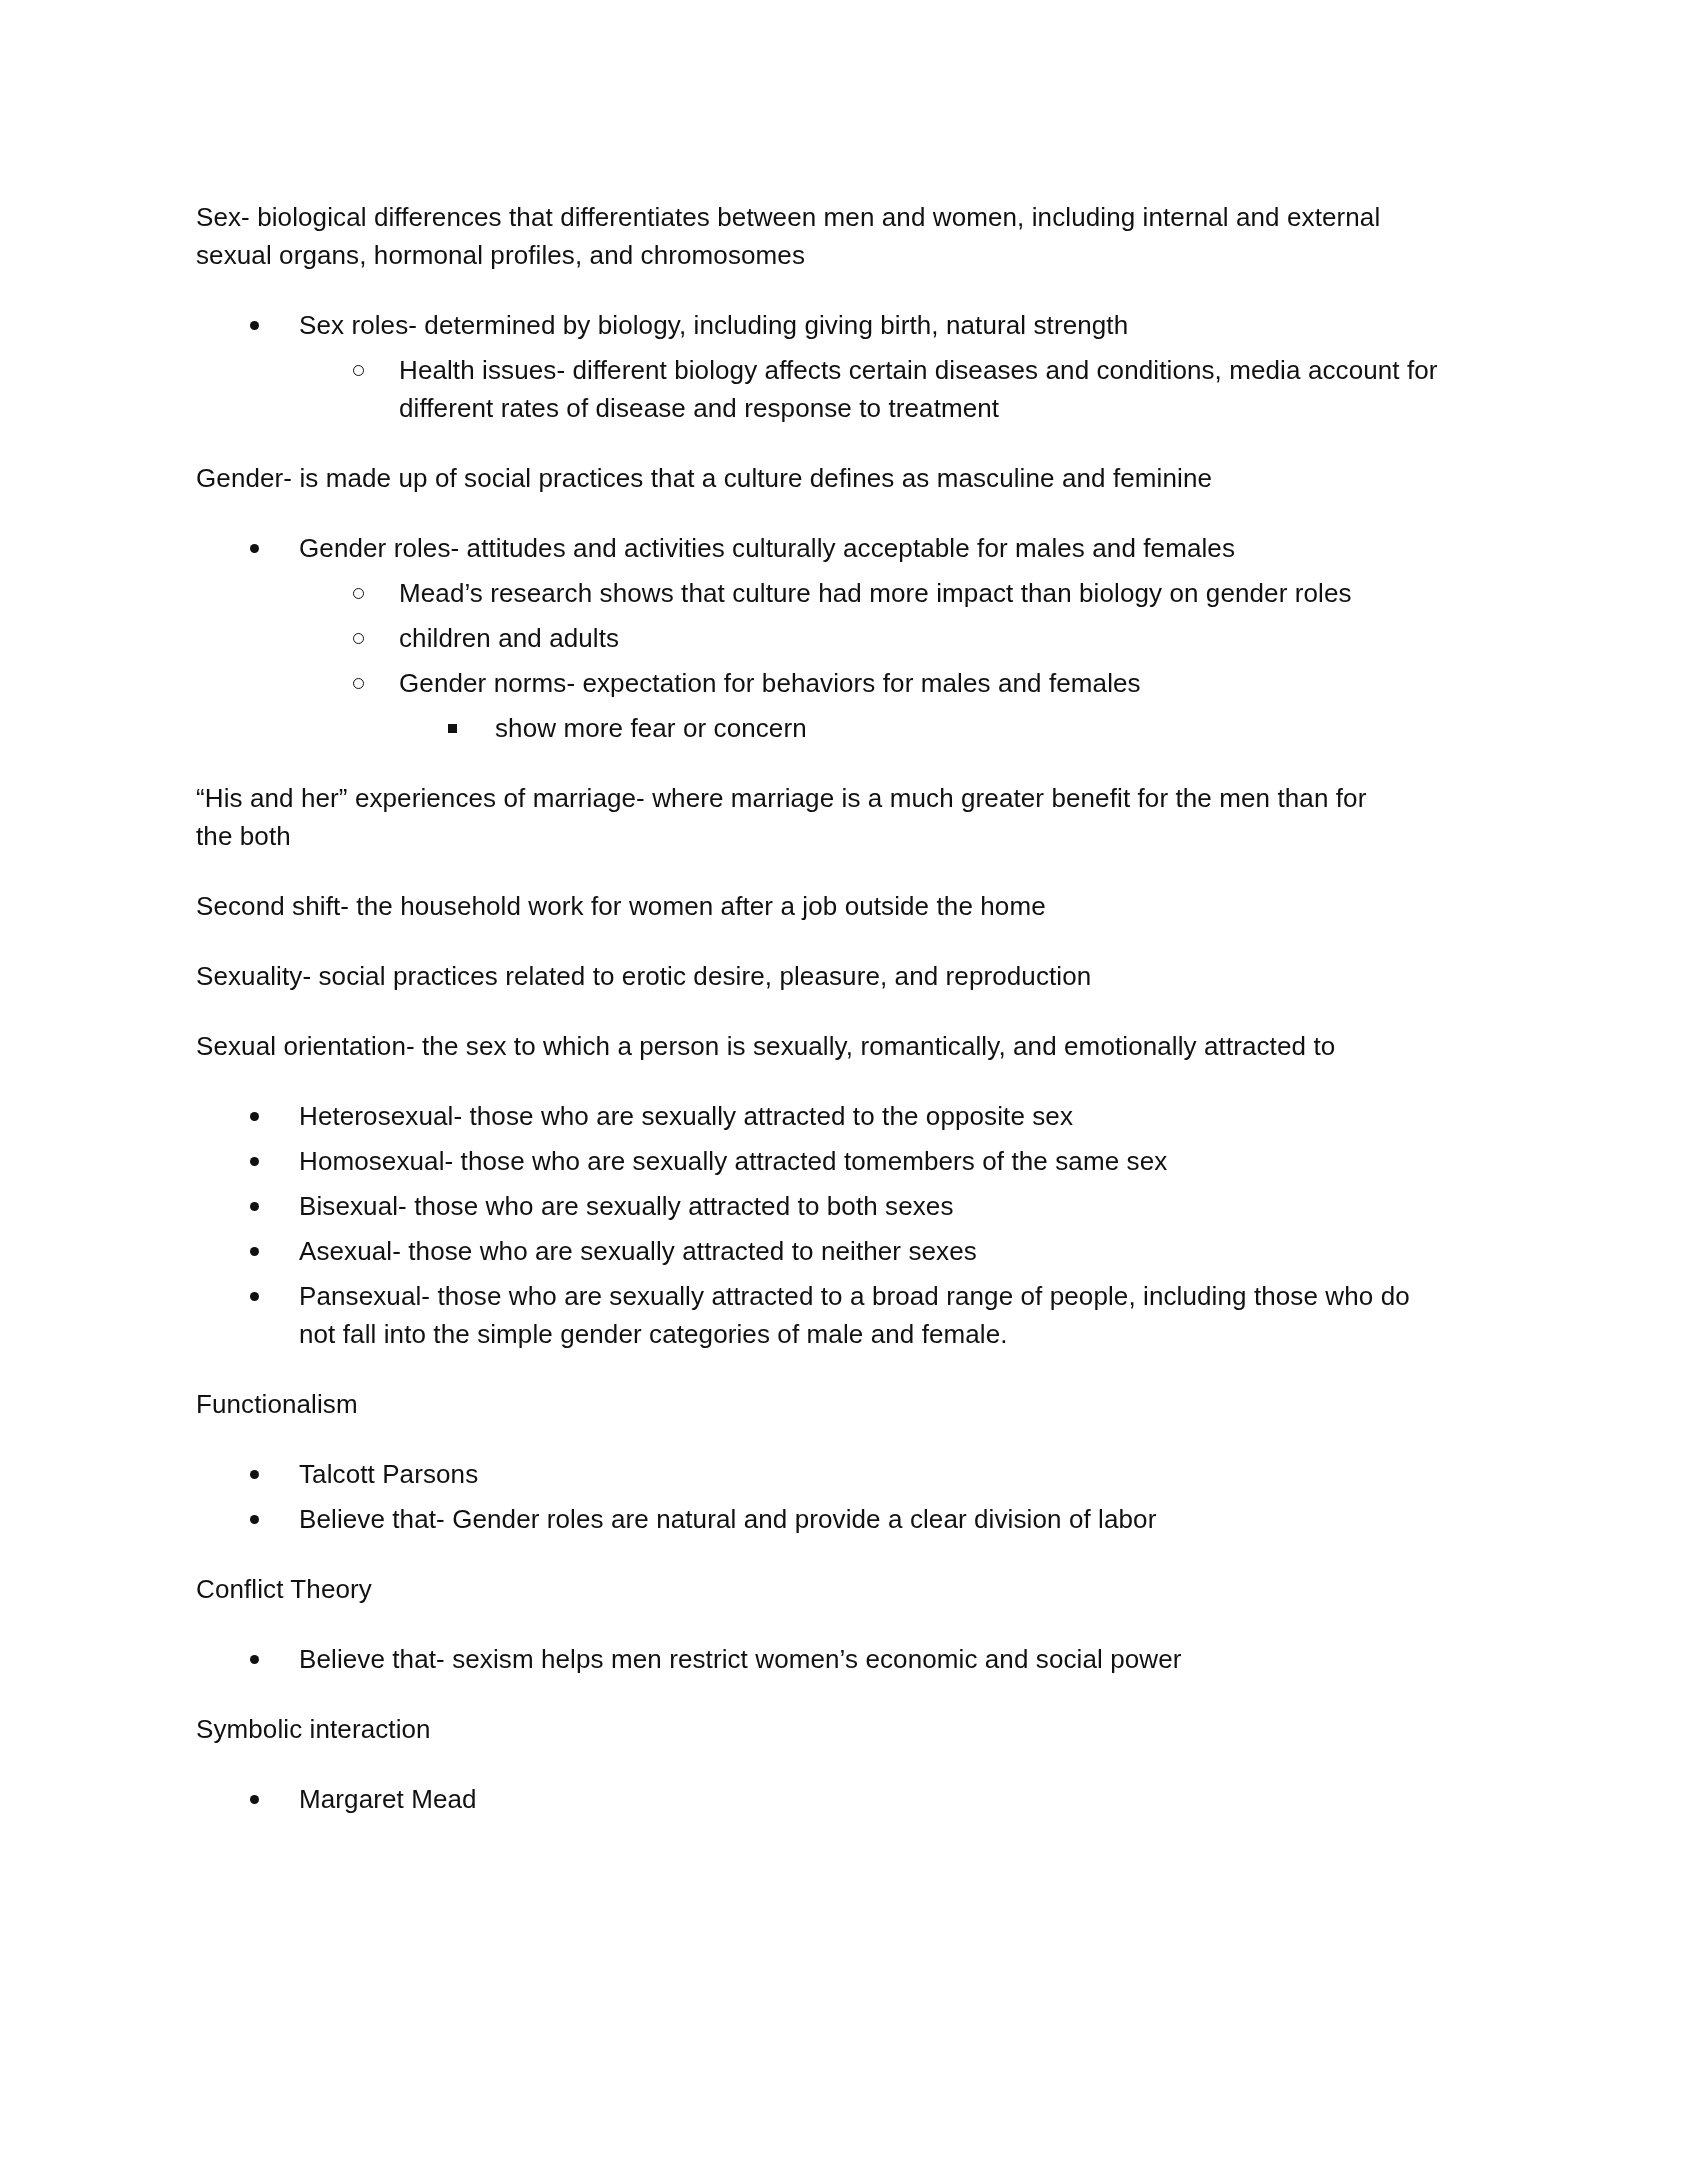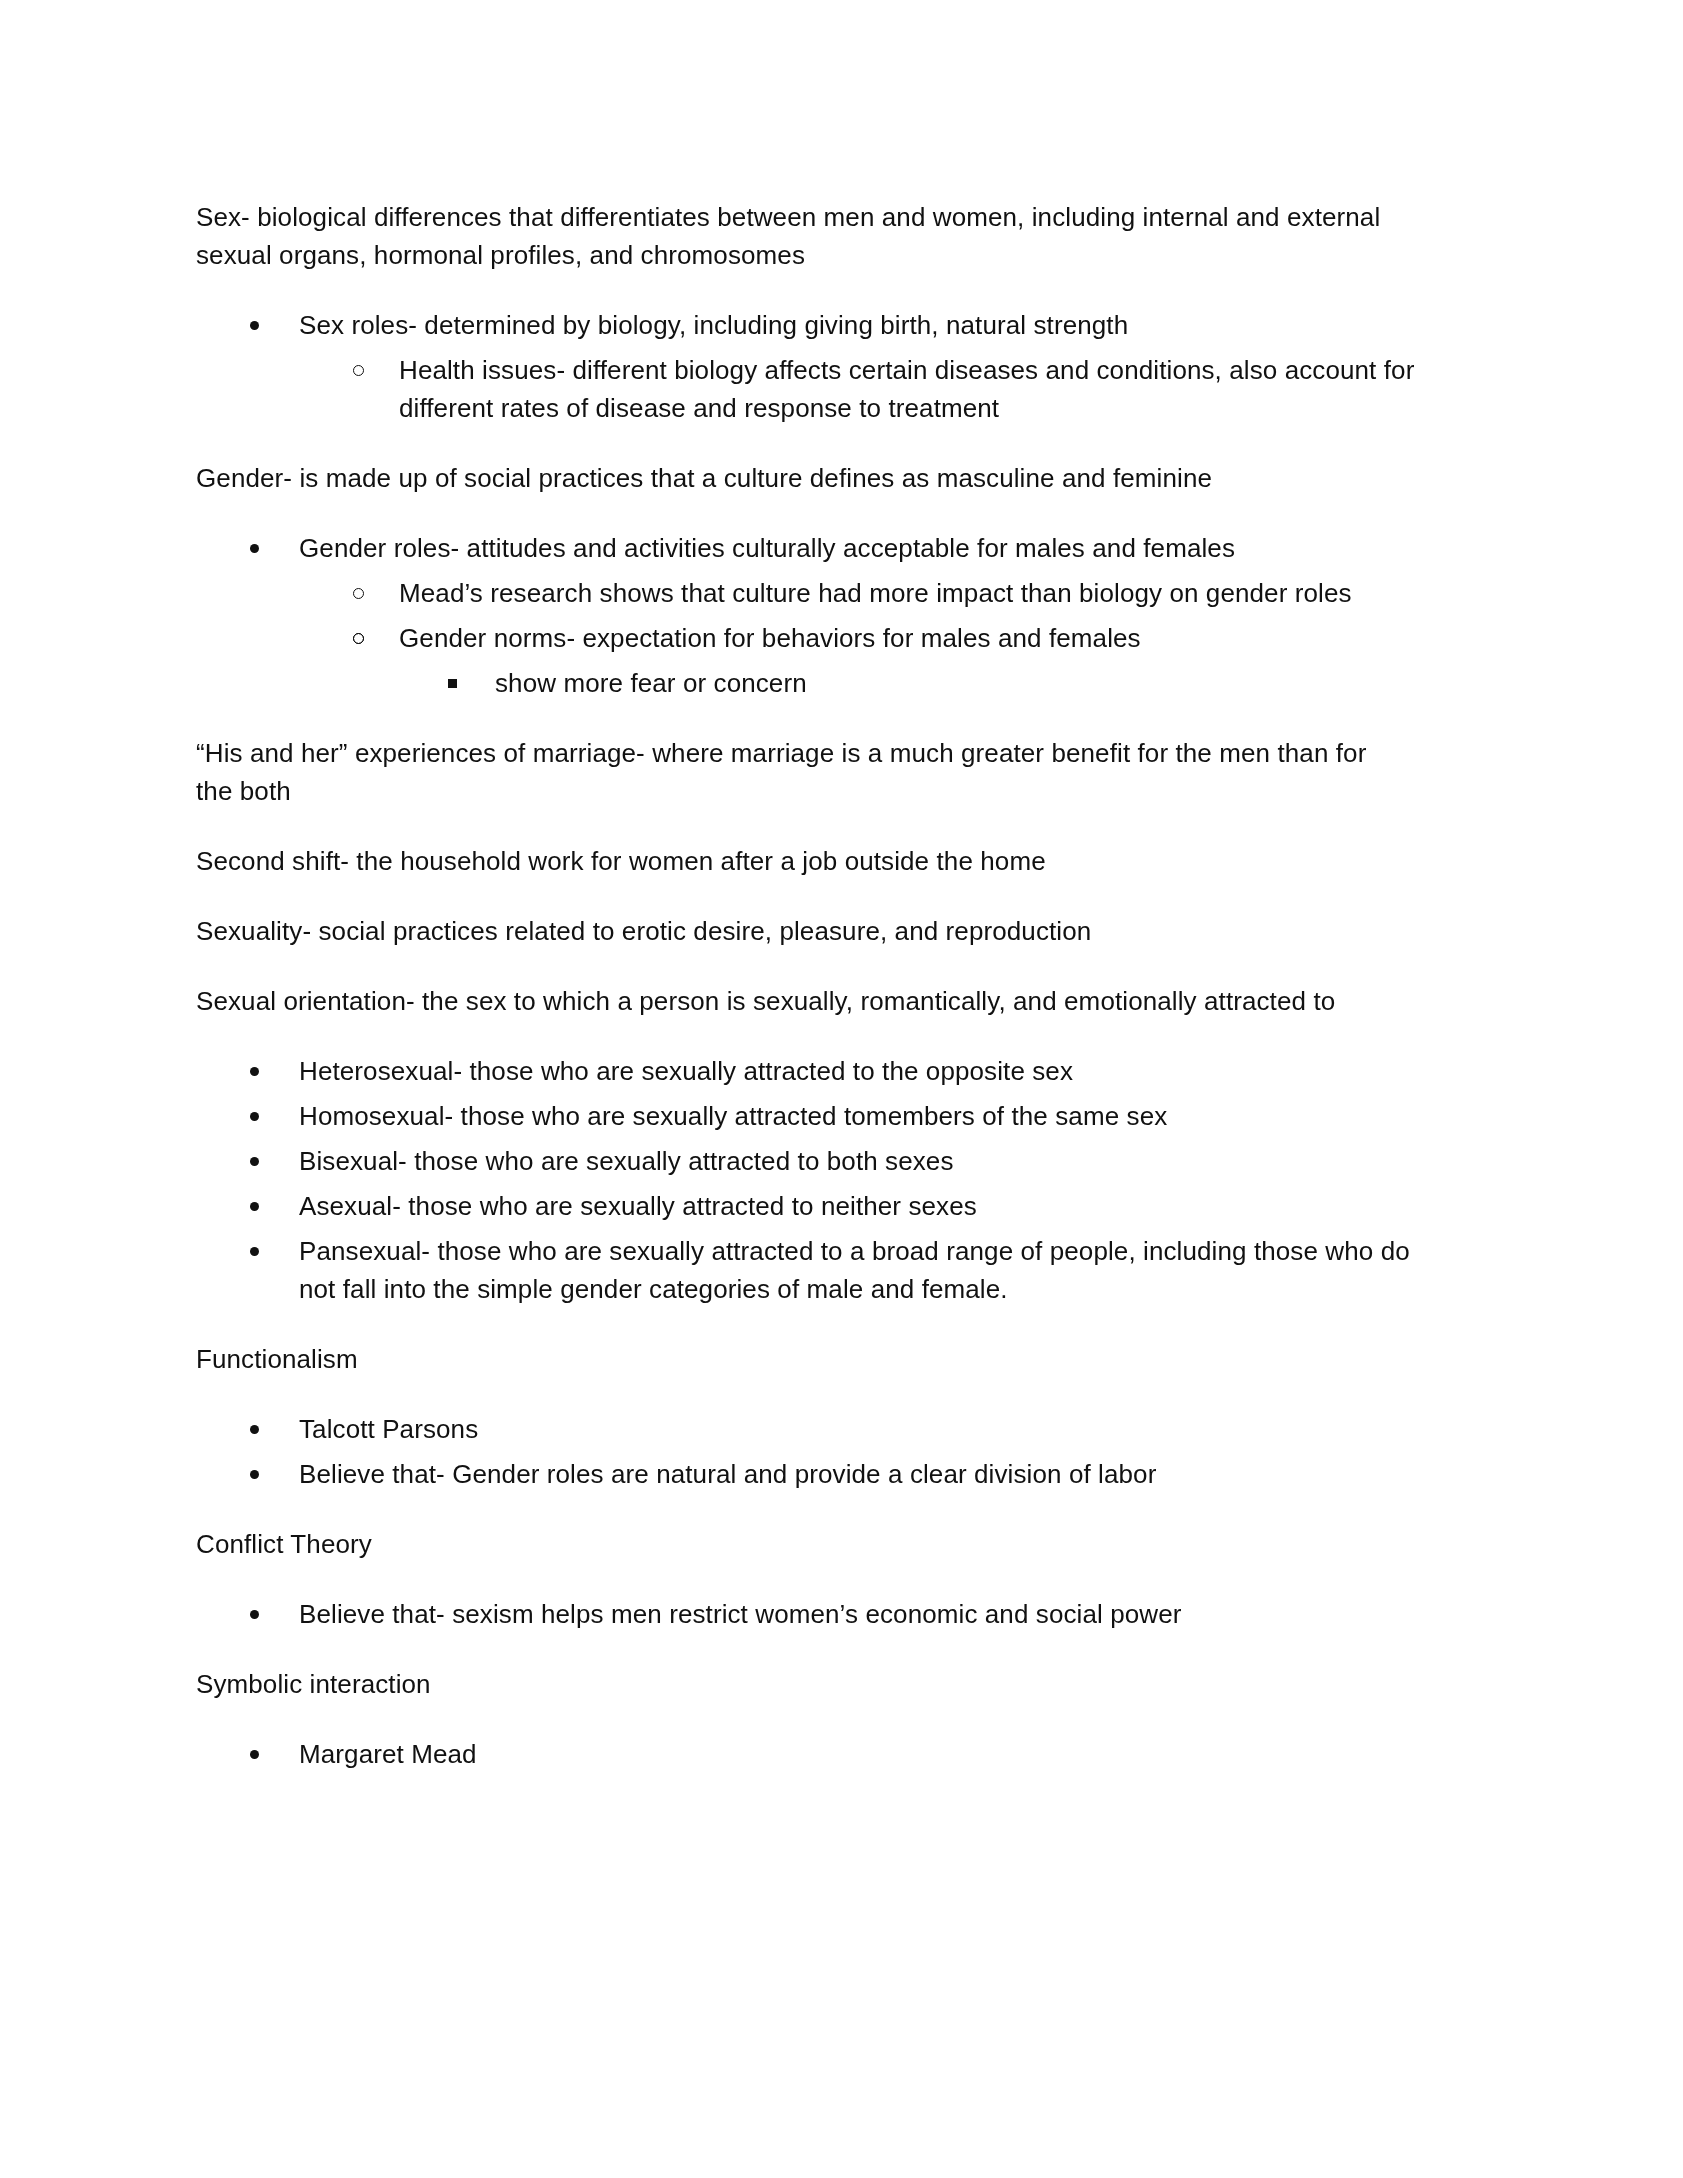--- a/index.html
+++ b/index.html
@@ -67,36 +67,37 @@
       <div class="block para">
         <div class="line">Sex- biological differences that differentiates between men and women, including internal and external</div>
         <div class="line">sexual organs, hormonal profiles, and chromosomes</div>
       </div>
       <div class="block li l1 group-start">
         <span class="marker dot"></span>
         <div class="line">Sex roles- determined by biology, including giving birth, natural strength</div>
       </div>
       <div class="block li l2 group-end">
         <span class="marker circle"></span>
-        <div class="line">Health issues- different biology affects certain diseases and conditions, also account for</div>
+        <div class="line">Health issues- different biology affects certain diseases and conditions, media account for</div>
         <div class="line">different rates of disease and response to treatment</div>
       </div>
       <div class="block para">
         <div class="line">Gender- is made up of social practices that a culture defines as masculine and feminine</div>
       </div>
       <div class="block li l1 group-start">
         <span class="marker dot"></span>
         <div class="line">Gender roles- attitudes and activities culturally acceptable for males and females</div>
       </div>
       <div class="block li l2">
         <span class="marker circle"></span>
         <div class="line">Mead’s research shows that culture had more impact than biology on gender roles</div>
       </div>
       <div class="block li l2">
         <span class="marker circle"></span>
+        <div class="line">children and adults</div>
       </div>
       <div class="block li l2">
         <span class="marker circle"></span>
         <div class="line">Gender norms- expectation for behaviors for males and females</div>
       </div>
       <div class="block li l3 group-end">
         <span class="marker square"></span>
         <div class="line">show more fear or concern</div>
       </div>
       <div class="block para">

